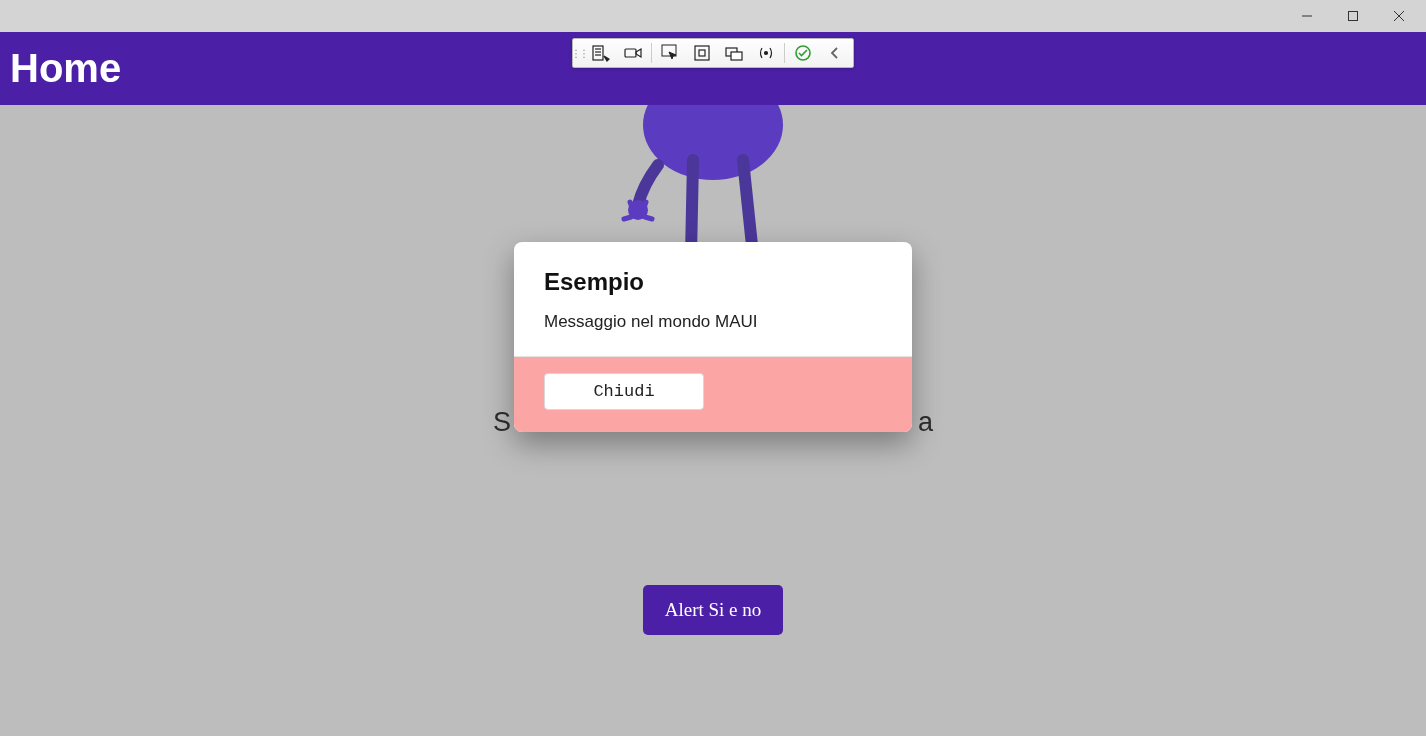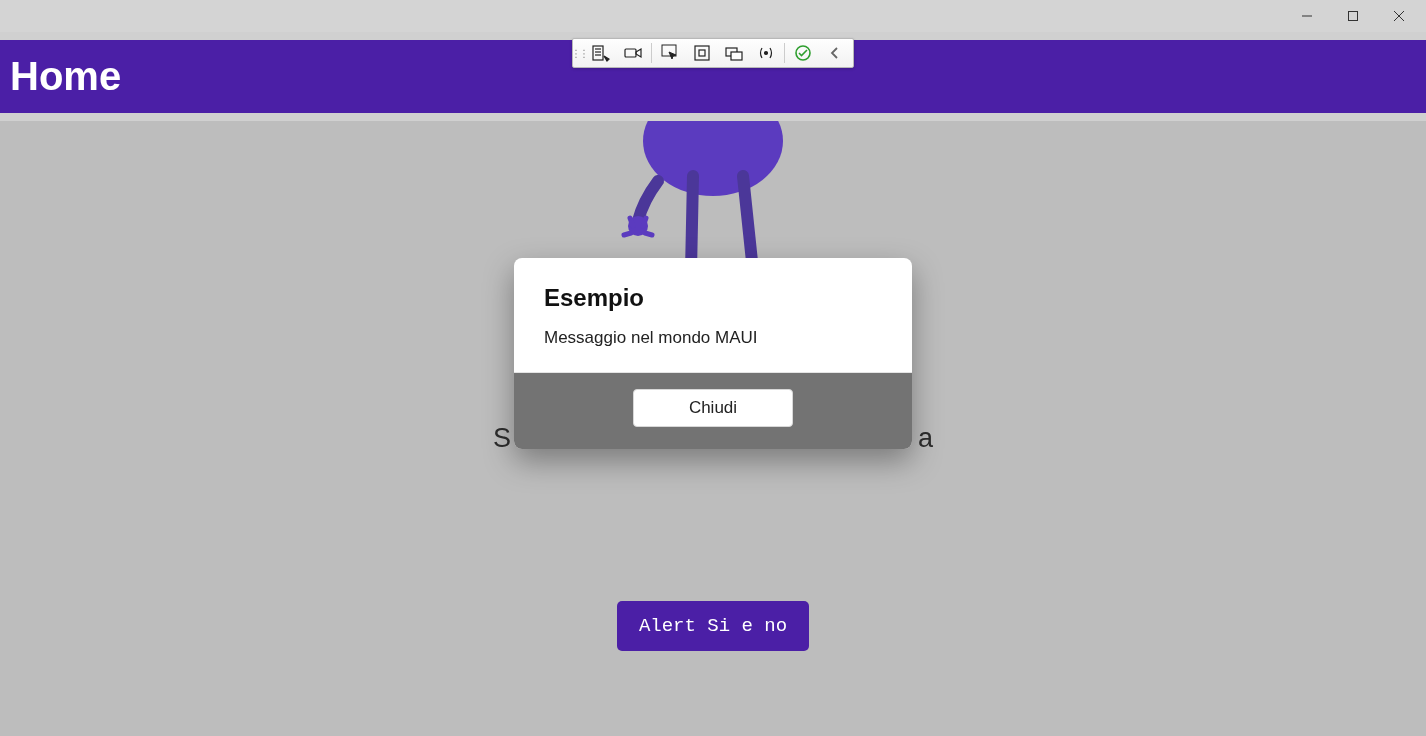--- a/index.html
+++ b/index.html
@@ -10,21 +10,20 @@
       height: 736px;
       overflow: hidden;
       position: relative;
     }
     .window-frame {
       width: 100%;
       height: 100%;
       background: #d0d0d0;
       display: flex;
       flex-direction: column;
-      gap: 8px;
     }
     .titlebar {
       height: 32px;
       background: #d4d4d4;
       display: flex;
       justify-content: flex-end;
       align-items: center;
       padding: 0 4px;
     }
     .titlebar-btn {
@@ -94,31 +93,31 @@
       gap: 32px;
     }
     .btn {
       background: #4b1fa6;
       color: #fff;
       border: none;
       padding: 14px 22px;
       font-size: 19px;
       border-radius: 5px;
       cursor: pointer;
-      font-family: Liberation Mono, monospace;
+      font-family: Liberation Serif, serif;
     }
     .overlay {
       position: absolute;
       inset: 0;
       background: rgba(0,0,0,0);
       z-index: 50;
     }
     .dialog {
       position: absolute;
-      top: 258px;
+      top: 242px;
       left: 50%;
       transform: translateX(-50%);
       width: 398px;
       background: #fff;
       border-radius: 8px;
       box-shadow: 0 12px 30px rgba(0,0,0,0.35);
       z-index: 100;
       overflow: hidden;
     }
     .dialog-body {
@@ -128,25 +127,26 @@
       font-size: 24px;
       font-weight: 600;
       color: #111;
       margin-bottom: 16px;
     }
     .dialog-message {
       font-size: 17px;
       color: #222;
     }
     .dialog-footer {
-      background: #737373;
+      background: #fca5a5;
       border-top: 1px solid #e4e4e4;
       padding: 16px 30px 22px 30px;
       display: flex;
-      justify-content: center;
+      justify-content: flex-start;
+      font-family: Liberation Mono, monospace;
     }
     .dialog-btn {
       background: #fff;
       border: 1px solid #d8d8d8;
       color: #222;
       padding: 8px 48px;
       font-size: 17px;
       border-radius: 4px;
       cursor: pointer;
       min-width: 160px;

